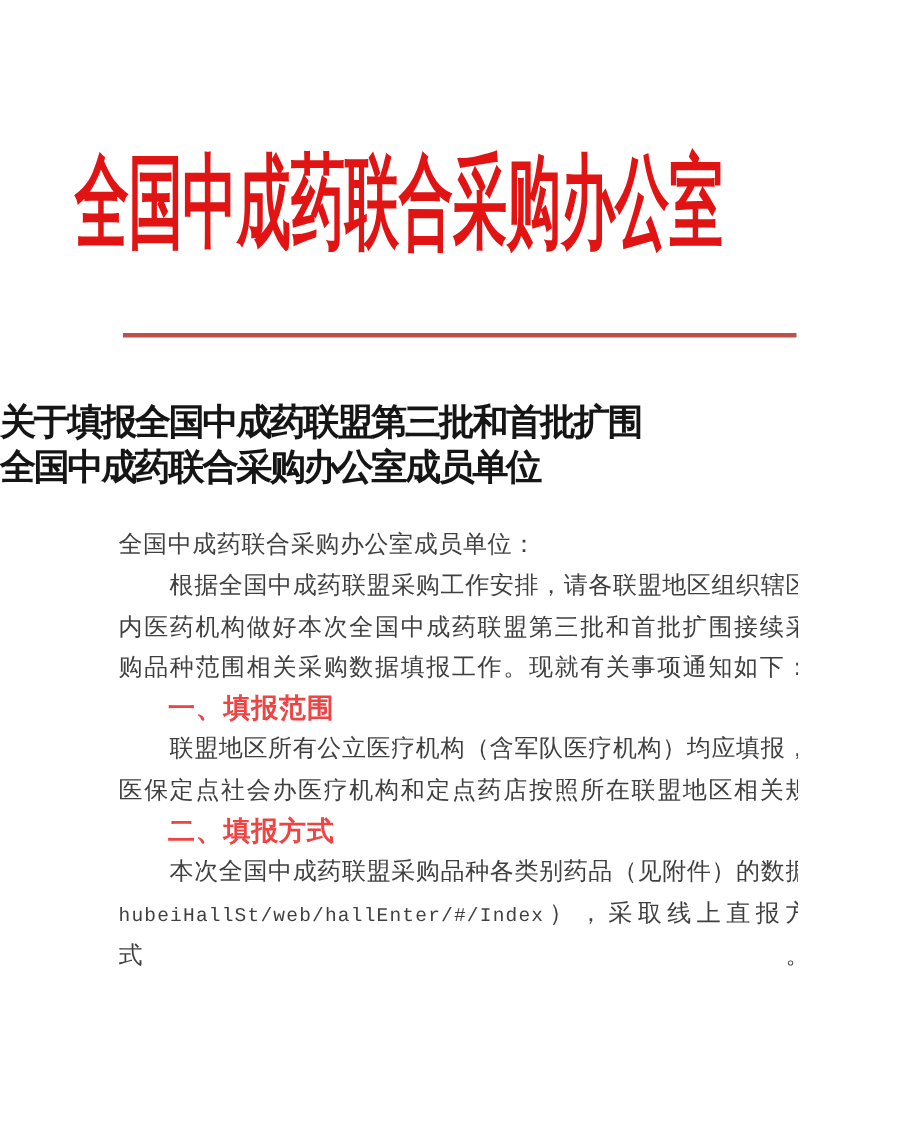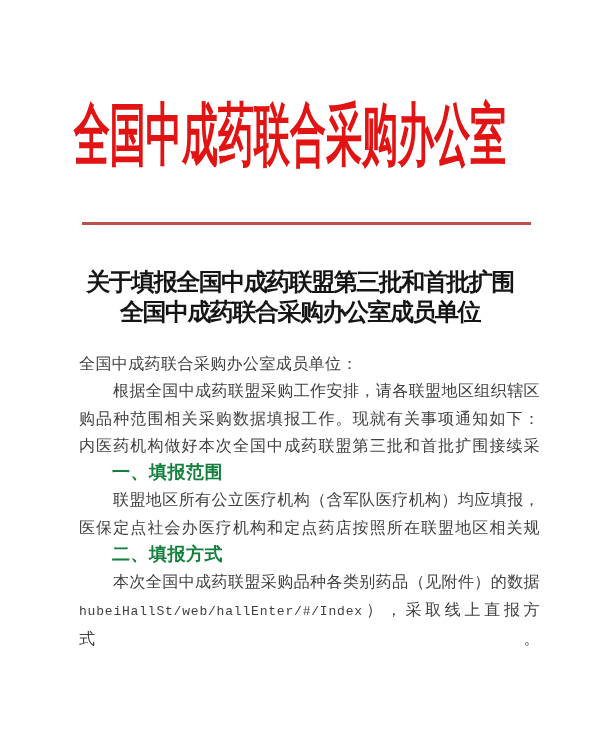--- a/index.html
+++ b/index.html
@@ -2,21 +2,20 @@
 <html><head>
 <meta charset="utf-8">
 <style>
   html,body{margin:0;padding:0;background:#ffffff;}
   .page{
     position:relative;
     width:532px;height:750px;
     background:#ffffff;
     overflow:hidden;
     font-family:"Liberation Serif","DejaVu Serif",serif;
-    padding-left:47px;
   }
   
   .masthead-title{
     position:absolute;
     top:101px;left:50%;
     white-space:nowrap;
     font-size:68px;line-height:68px;
     font-weight:bold;
     color:var(--masthead-red,#e11313);
     transform:translateX(-50%) scaleX(0.53);
@@ -25,42 +24,41 @@
   .masthead-rule{
     position:absolute;
     top:222px;left:82px;
     width:449px;height:2.5px;
     background:var(--rule-red,#bd504c);
   }
   
   .notice-title{
     position:absolute;
     top:267px;left:0;width:600px;
-    text-align:center;
     font-weight:bold;
     color:var(--heading-black,#151515);
     font-size:24px;line-height:30px;
     letter-spacing:-1.5px;
   }
   
   .body-text{
     position:absolute;
     top:350px;left:79px;width:461px;
     font-size:16px;line-height:27.3px;
     color:var(--body-gray,#3f3f3f);
     letter-spacing:0.4px;
   }
   .line{height:27.3px;overflow:visible;}
   .l-justify{text-align:justify;text-align-last:justify;}
   .l-indent{padding-left:34px;}
   .l-plain{text-align:left;}
   .l-section{
     font-family:"Liberation Sans","DejaVu Sans",sans-serif;
     font-weight:bold;
-    color:#15803d;
+    color:#ef4444;
     font-size:18px;
     padding-left:33px;
     letter-spacing:0.5px;
     text-align:left;
   }
   .latin{font-family:"Liberation Mono","DejaVu Sans Mono",monospace;}
   .latin-a{font-size:15px;letter-spacing:1.5px;}
   .latin-b{font-size:13px;letter-spacing:0.8px;}
 </style>
 </head>
@@ -73,22 +71,22 @@
   <div class="masthead-rule"></div>
 
   <div class="notice-title">
     <div class="notice-title-line">关于填报全国中成药联盟第三批和首批扩围</div>
     <div class="notice-title-line">全国中成药联合采购办公室成员单位</div>
   </div>
 
   <div class="body-text" id="body-text">
       <div class="line l-plain"><span>全国中成药联合采购办公室成员单位：</span></div>
       <div class="line l-justify l-indent"><span>根据全国中成药联盟采购工作安排，请各联盟地区组织辖区</span></div>
+      <div class="line l-justify"><span>内医药机构做好本次全国中成药联盟第三批和首批扩围接续采</span></div>
       <div class="line l-justify"><span>购品种范围相关采购数据填报工作。现就有关事项通知如下：</span></div>
-      <div class="line l-justify"><span>内医药机构做好本次全国中成药联盟第三批和首批扩围接续采</span></div>
       <div class="line l-section"><span>一、填报范围</span></div>
       <div class="line l-justify l-indent"><span>联盟地区所有公立医疗机构（含军队医疗机构）均应填报，</span></div>
       <div class="line l-justify"><span>医保定点社会办医疗机构和定点药店按照所在联盟地区相关规</span></div>
       <div class="line l-section"><span>二、填报方式</span></div>
       <div class="line l-justify l-indent"><span>本次全国中成药联盟采购品种各类别药品（见附件）的数据</span></div>
       <div class="line l-justify"><span class="latin latin-b">hubeiHallSt/web/hallEnter/#/Index</span><span>），采取线上直报方式。</span></div>
     </div>
 
 </div>
 

